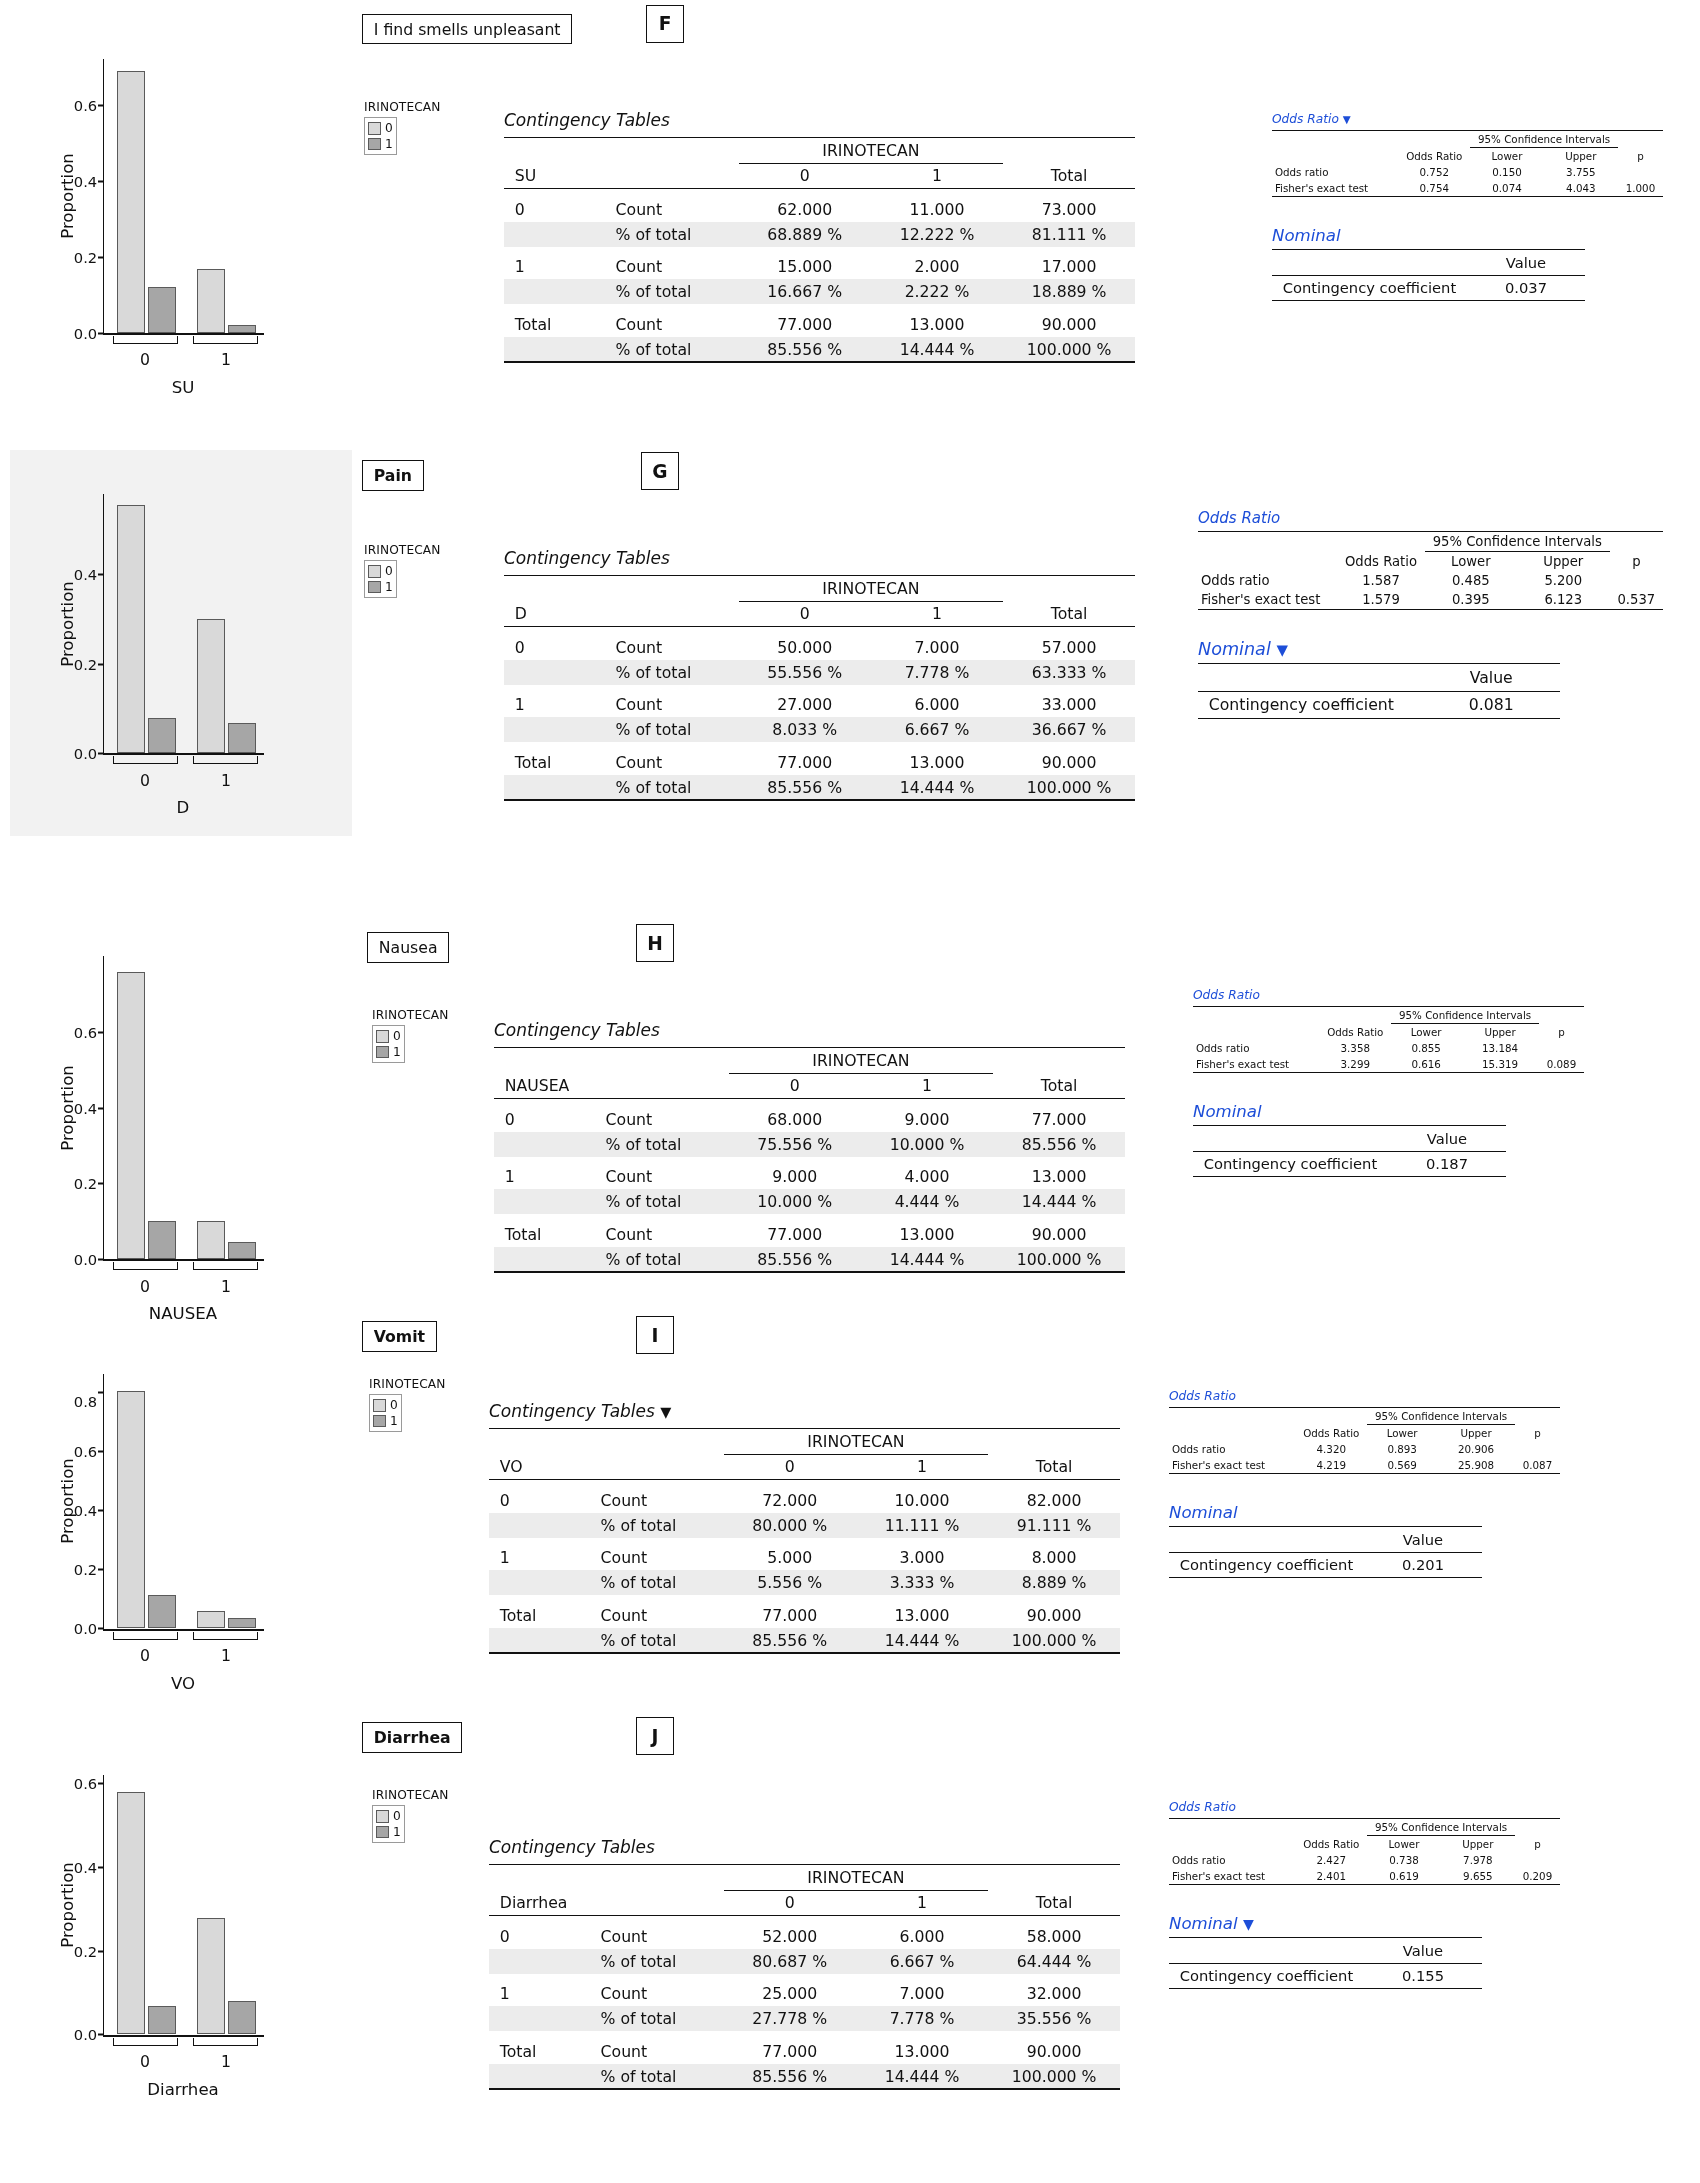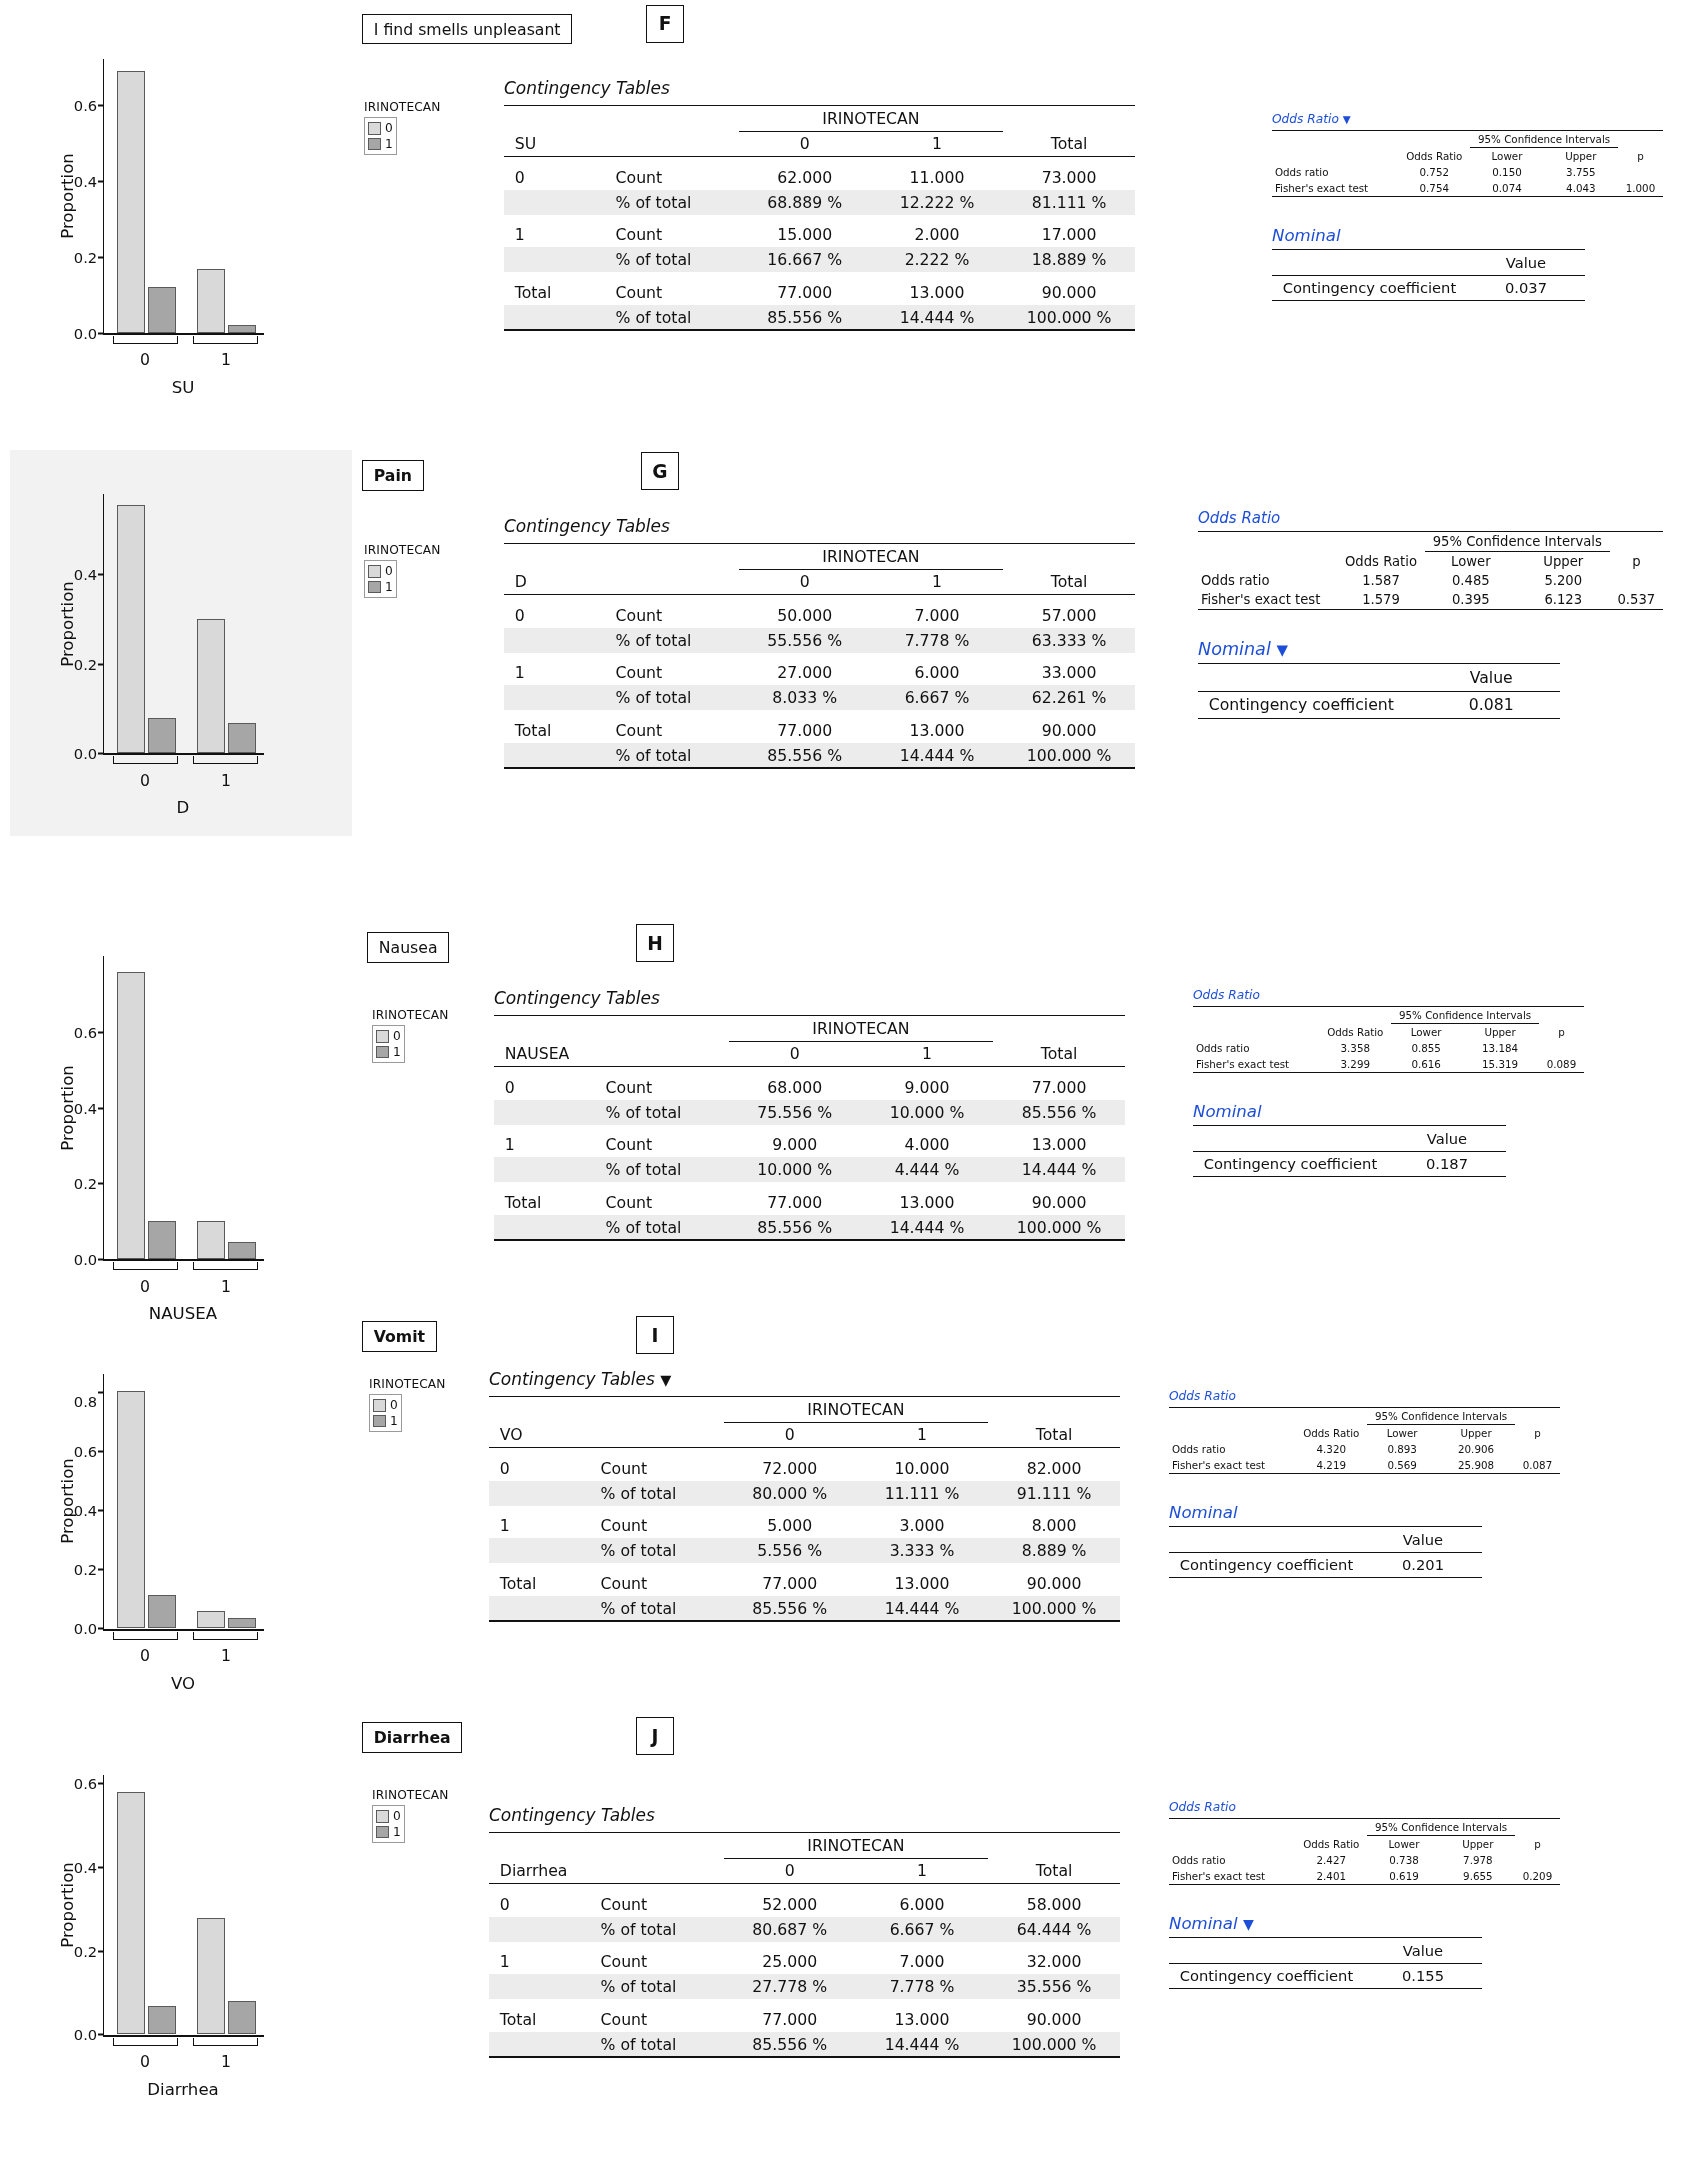--- a/index.html
+++ b/index.html
@@ -145,20 +145,21 @@
   
   .ct {
     position: absolute;
     width: 646px;
   }
   .ct-title {
     font-size: 17px;
     font-style: italic;
     margin-bottom: 6.8px;
     color: #111;
+    margin-top: 32px;
   }
   .ct table {
     border-collapse: collapse;
     width: 631px;
     font-size: 15.7px;
     color: #111;
   }
   .ct table td, .ct table th {
     padding: 2.9px 4.9px;
     font-weight: normal;
@@ -472,21 +473,21 @@
         <td class="lbl">Count</td>
         <td>27.000</td>
         <td>6.000</td>
         <td>33.000</td>
       </tr>
       <tr class="shade">
         <td></td>
         <td class="lbl">% of total</td>
         <td>8.033 %</td>
         <td>6.667 %</td>
-        <td>62.261 %</td>
+        <td>36.667 %</td>
       </tr>
           <tr class="pad">
             <td></td>
             <td></td>
             <td></td>
             <td></td>
             <td></td>
           </tr>
           <tr>
         <td class="rowlabel">Total</td>

